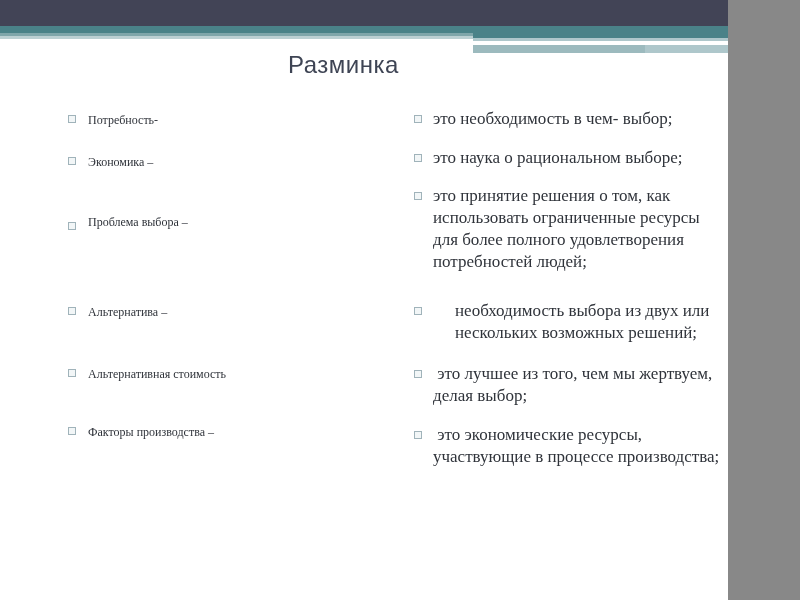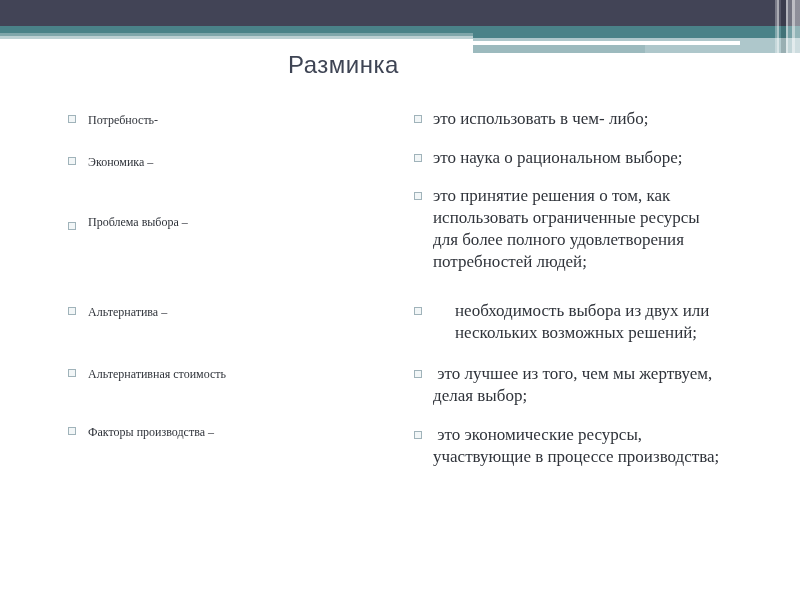--- a/index.html
+++ b/index.html
@@ -1,17 +1,17 @@
 <!DOCTYPE html>
 <html><head>
 <meta charset="utf-8">
 <style>
   html,body{margin:0;padding:0;background:#888;}
   .slide{
-    position:relative;width:800px;height:600px;background:#ffffff;
+    position:relative;width:728px;height:600px;background:#ffffff;
     overflow:hidden;font-family:"Liberation Serif", serif;
   }
   
   .hdr-dark{position:absolute;left:0;top:0;width:800px;height:26px;background:#424456;}
   .hdr-teal{position:absolute;left:0;top:26px;width:800px;height:7px;background:#4a8288;}
   .hdr-left-mid{position:absolute;left:0;top:33px;width:473px;height:3px;background:#7fa6aa;}
   .hdr-left-pale{position:absolute;left:0;top:36px;width:473px;height:3px;background:#bcd0d3;}
   .hdr-right-teal{position:absolute;left:473px;top:33px;width:327px;height:5px;background:#4a8288;}
   .hdr-right-pale{position:absolute;left:473px;top:38px;width:327px;height:15px;background:#aec7cb;}
   .hdr-white-stripe{position:absolute;left:473px;top:41px;width:267px;height:4px;background:#ffffff;}
@@ -82,21 +82,21 @@
     <span class="bullet"></span>
     <span class="txt">Альтернативная стоимость</span>
   </div>
   <div class="item left" style="left:68px;top:419px;">
     <span class="bullet"></span>
     <span class="txt">Факторы производства –</span>
   </div>
 
   <div class="item right" style="left:414px;top:108px;">
     <span class="bullet"></span>
-    <span class="txt">это использовать в чем- либо;</span>
+    <span class="txt">это необходимость в чем- выбор;</span>
   </div>
   <div class="item right" style="left:414px;top:147px;">
     <span class="bullet"></span>
     <span class="txt">это наука о рациональном выборе;</span>
   </div>
   <div class="item right" style="left:414px;top:185px;justify-content:center;">
     <span class="bullet"></span>
     <span class="txt">это принятие решения о том, как
 использовать ограниченные ресурсы
 для более полного удовлетворения

